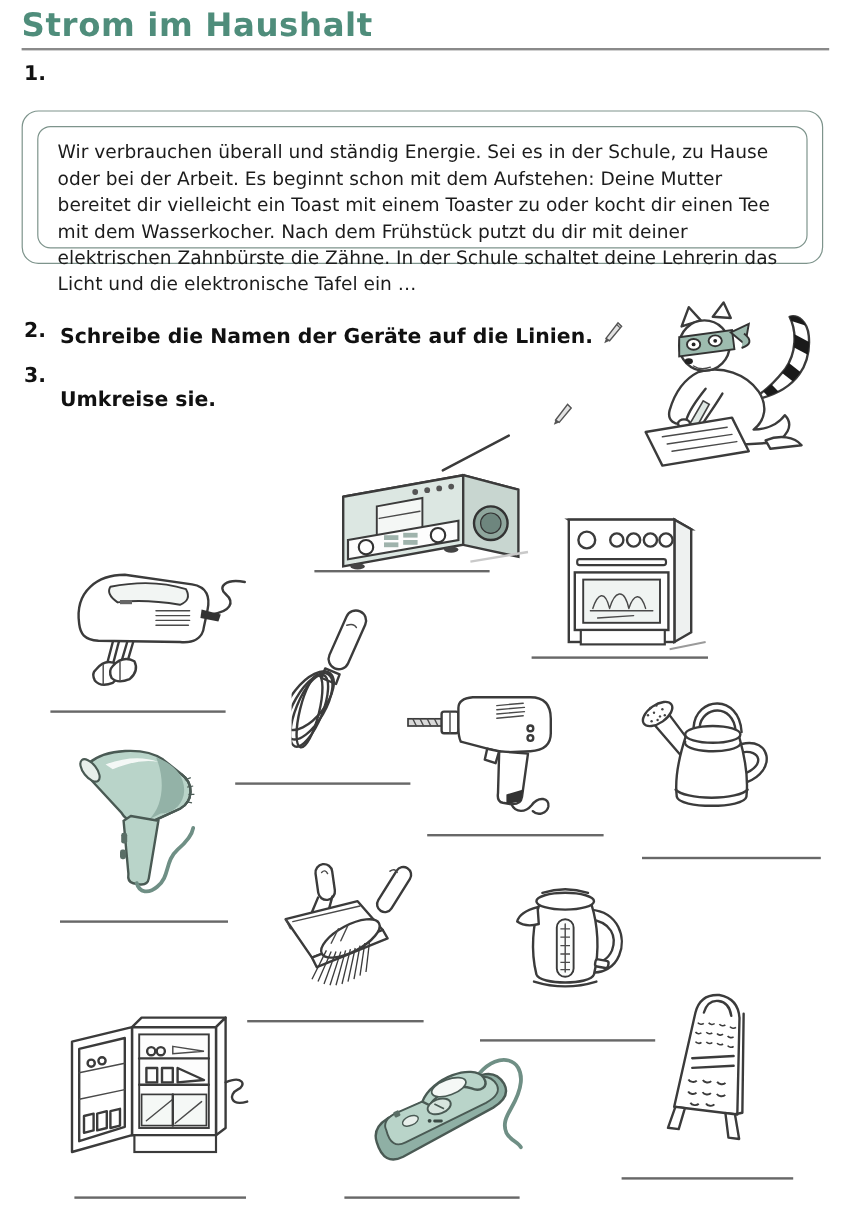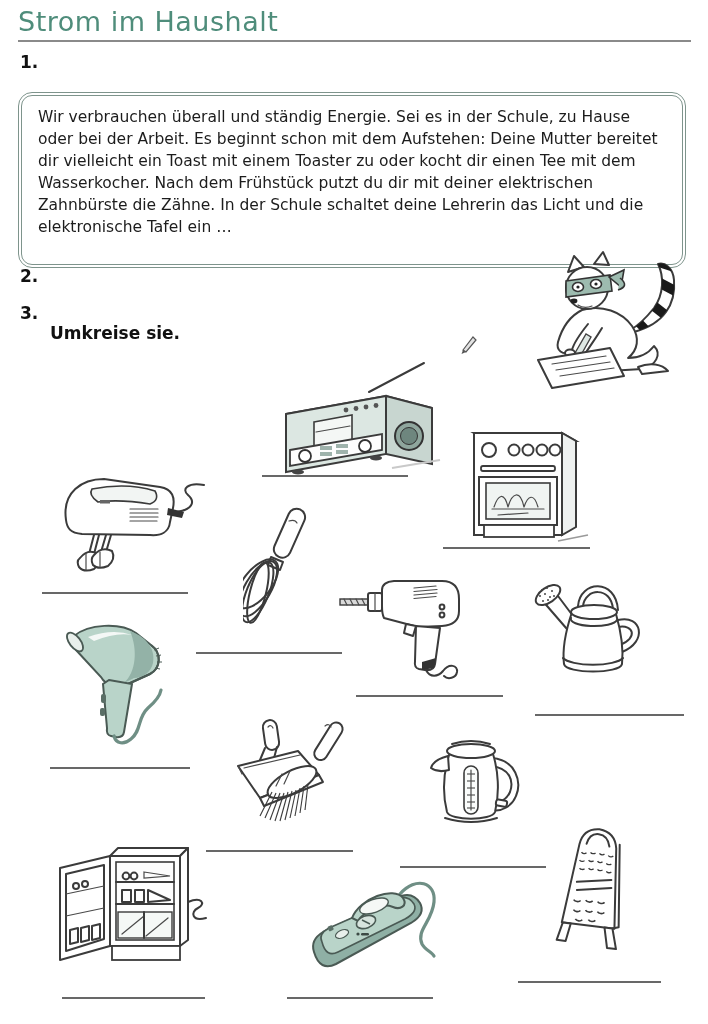--- a/index.html
+++ b/index.html
@@ -1,24 +1,24 @@
 <!DOCTYPE html>
 <html><head>
 <meta charset="utf-8">
 <style>
   html,body{margin:0;padding:0;background:#fff;}
   #page{position:relative;width:708px;height:1024px;background:#ffffff;overflow:hidden;
         font-family:"DejaVu Sans","Liberation Sans",sans-serif;color:#1a1a1a;}
   .abs{position:absolute;}
-  #title{left:18px;top:6px;font-size:27px;letter-spacing:.5px;color:#4f8d7b;font-weight:400;}
+  #title{left:18px;top:6px;font-size:27px;letter-spacing:.5px;color:#4f8d7b;font-weight:700;}
   #title-rule{left:18px;top:40px;width:673px;height:0;border-top:2px solid #8a8a8a;}
   .task{font-size:17px;font-weight:bold;color:#111;display:flex;gap:10px;align-items:flex-start;}
   .task .num{width:20px;}
   .icon-inline{display:inline-block;vertical-align:-2px;margin-left:6px;}
-  #readbox{left:18px;top:92px;width:668px;height:176px;border:1.6px solid #7e948c;border-radius:14px;padding:2px;box-sizing:border-box;}
+  #readbox{left:18px;top:92px;width:668px;height:128px;border:1.6px solid #7e948c;border-radius:14px;padding:12px;box-sizing:border-box;}
   #readbox-inner{width:100%;height:100%;border:1.4px solid #7e948c;border-radius:11px;box-sizing:border-box;
                  padding:10px 16px;font-size:15.5px;line-height:22px;color:#1c1c1c;}
   .ansline{height:0;border-top:2px solid #686868;}
   svg{display:block;}
   .sk{stroke:#3b3b3b;stroke-width:2;fill:#fff;stroke-linecap:round;stroke-linejoin:round;}
   .skn{stroke:#3b3b3b;stroke-width:2;fill:none;stroke-linecap:round;stroke-linejoin:round;}
   .thin{stroke:#4a4a4a;stroke-width:1.2;fill:none;stroke-linecap:round;}
 </style>
 </head>
 <body>
@@ -31,20 +31,25 @@
   <div class="abs task" style="left:20px;top:52px;width:660px;">
     <span class="num">1.</span>
   </div>
 
   <div id="readbox" class="abs">
     <div id="readbox-inner">Wir verbrauchen überall und ständig Energie. Sei es in der Schule, zu Hause oder bei der Arbeit. Es beginnt schon mit dem Aufstehen: Deine Mutter bereitet dir vielleicht ein Toast mit einem Toaster zu oder kocht dir einen Tee mit dem Wasserkocher. Nach dem Frühstück putzt du dir mit deiner elektrischen Zahnbürste die Zähne. In der Schule schaltet deine Lehrerin das Licht und die elektronische Tafel ein …</div>
   </div>
 
   <div class="abs task" style="left:20px;top:266px;width:560px;">
     <span class="num">2.</span>
+    <span><span>Schreibe die Namen der Geräte auf die Linien.</span><span class="icon-inline"><svg width="22" height="22" viewBox="0 0 22 22">
+            <polygon points="5,16 15,3 18,6 8,18" fill="#e3e3e3" stroke="#555" stroke-width="1.2"></polygon>
+            <line x1="14" y1="4.5" x2="16.5" y2="7" stroke="#555" stroke-width="1"></line>
+            <polygon points="5,16 8,18 3.5,20" fill="#555"></polygon>
+          </svg></span></span>
   </div>
 
   <div class="abs task" style="left:20px;top:303px;width:460px;">
     <span class="num">3.</span>
     <span>
       <br>
       <span>Umkreise sie.</span>
     </span>
   </div>
   <span class="abs" style="left:458px;top:334px;">

